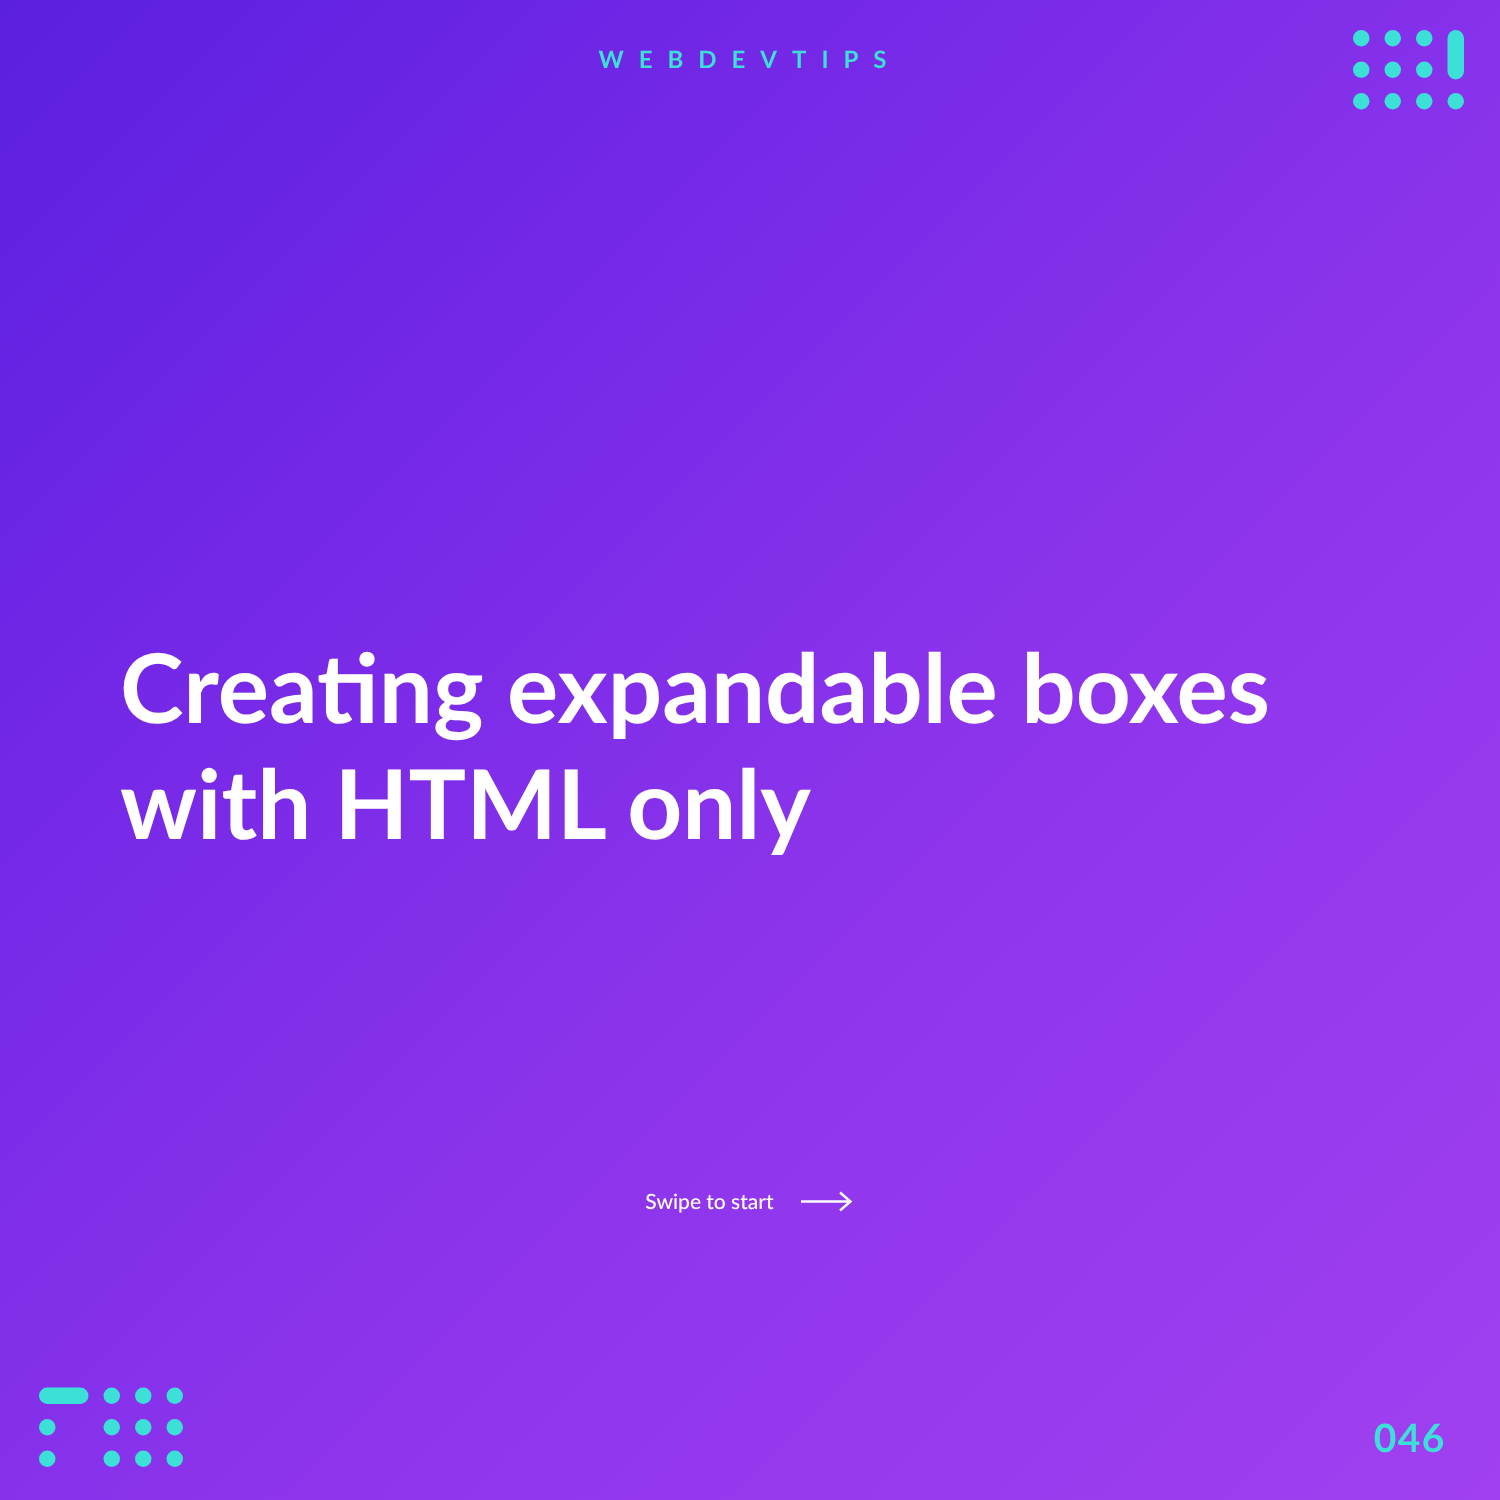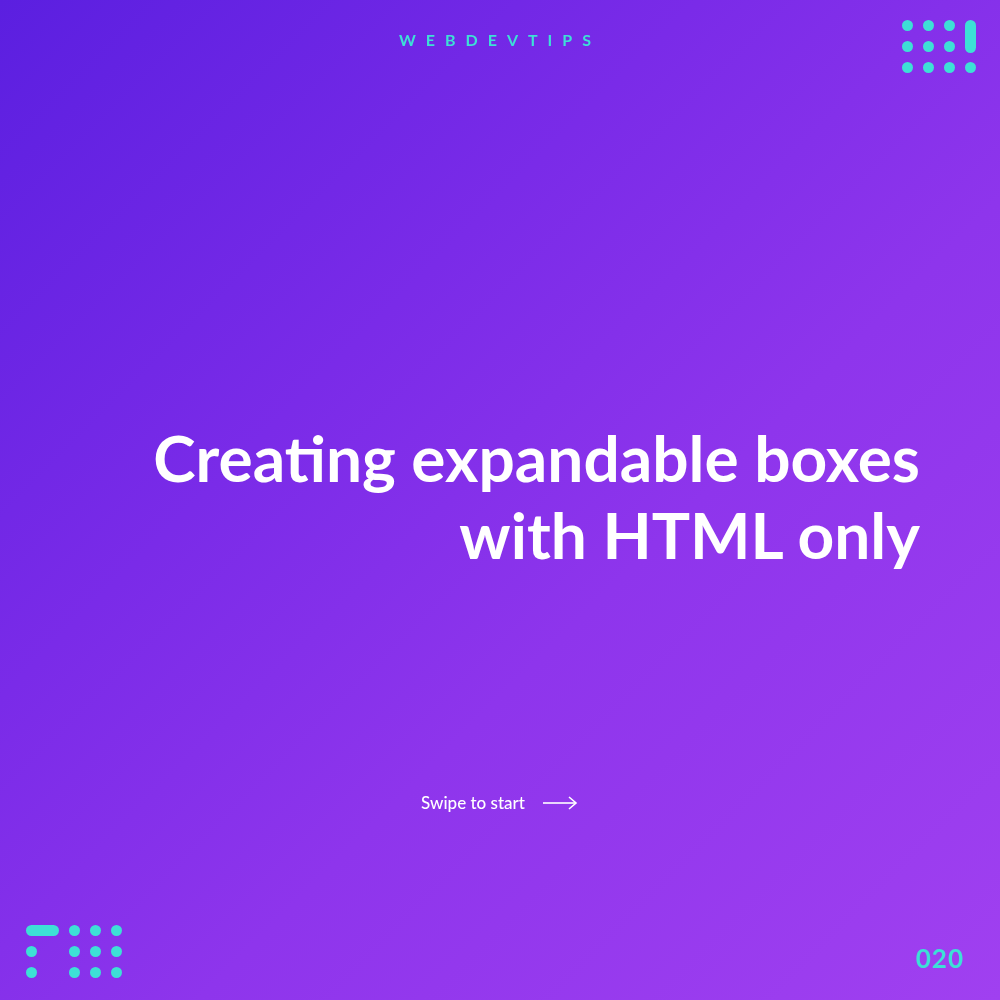--- a/index.html
+++ b/index.html
@@ -18,38 +18,38 @@
     color: #3de0d6;
     font-size: 16px;
     letter-spacing: 10px;
     font-weight: 700;
   }
   .title {
     position: absolute;
     top: 420px;
     left: 0;
     width: 100%;
-    text-align: right;
+    text-align: left;
     color: #ffffff;
     font-size: 64px;
     font-weight: 700;
     line-height: 1.2;
     padding: 0 80px;
   }
   .cta {
     position: absolute;
     top: 792px;
     left: 0;
     width: 100%;
     display: flex;
     align-items: center;
     justify-content: center;
     gap: 18px;
     color: #ffffff;
-    font-size: 17px;
+    font-size: 14px;
     font-weight: 500;
   }
   .cta svg { display: block; }
   .page-num {
     position: absolute;
     bottom: 26px;
     right: 36px;
     color: #3de0d6;
     font-size: 26px;
     font-weight: 700;
@@ -109,21 +109,21 @@
 <div class="cta">
   <span>Swipe to start</span>
   <span>
     <svg width="36" height="14" viewBox="0 0 36 14" fill="none">
       <line x1="0" y1="7" x2="32" y2="7" stroke="#ffffff" stroke-width="1.6"></line>
       <polyline points="26,1 33,7 26,13" stroke="#ffffff" stroke-width="1.6" fill="none"></polyline>
     </svg>
   </span>
 </div>
 
-<div class="page-num">020</div>
+<div class="page-num">046</div>
 
 <div class="decor-tr">
   <div class="dot-grid">
     <div class="dot"></div>
       <div class="dot"></div>
       <div class="dot"></div>
       <div class="pill"></div>
     <div class="dot"></div>
       <div class="dot"></div>
       <div class="dot"></div>

